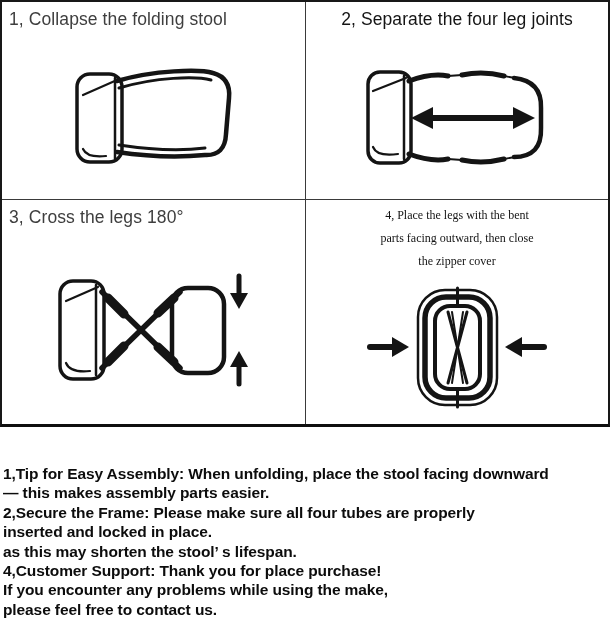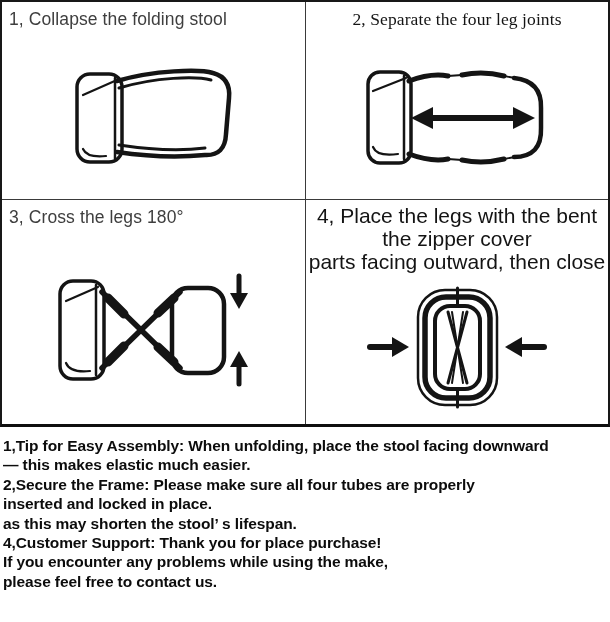--- a/index.html
+++ b/index.html
@@ -31,37 +31,38 @@
   .cell-tr { border-left: 1px solid #3a3a3a; }
   .cell-bl { border-top: 1px solid #3a3a3a; }
   .cell-br { border-left: 1px solid #3a3a3a; border-top: 1px solid #3a3a3a; }
   .title {
     font-size: 17.5px;
     line-height: 23px;
     padding: 6px 6px 0 7px;
     letter-spacing: 0.1px;
   }
   .title-gray { color: #3e3e3e; }
-  .title-black { color: #141414; font-family: Liberation Serif, serif; }
+  .title-black { color: #141414; }
   .title-center { text-align: center; padding-left: 4px; padding-right: 4px; }
-  .t4-line { font-size: 21px; line-height: 23px; color: #141414; text-align: center; }
+  .t4-line { font-size: 12px; line-height: 23px; color: #141414; text-align: center; font-family: Liberation Serif, serif; }
   .t4-wrap { padding-top: 4px; }
   .fig {
     flex: 1;
     display: flex;
     align-items: flex-start;
     justify-content: center;
   }
   .fig-top { padding-top: 34px; }
   .fig-b3 { padding-top: 42px; }
   .fig-b4 { padding-top: 12px; }
   svg { display: block; }
   
   .notes {
     padding: 9px 2px 0 3px;
+    margin-top: 28px;
   }
   .note-line {
     font-weight: bold;
     font-size: 15.5px;
     line-height: 19.4px;
     color: #0c0c0c;
     white-space: nowrap;
     letter-spacing: -0.1px;
   }
 </style>
@@ -136,22 +137,22 @@
             <line x1="183" y1="113" x2="183" y2="94" stroke-width="5"></line>
             <polygon points="174,96 192,96 183,80" fill="#141414" stroke="none"></polygon>
           </g>
         </svg>
       </div>
     </div>
 
     <div class="cell cell-br">
       <div class="t4-wrap">
         <div class="t4-line">4, Place the legs with the bent</div>
+        <div class="t4-line">parts facing outward, then close</div>
         <div class="t4-line">the zipper cover</div>
-        <div class="t4-line">parts facing outward, then close</div>
       </div>
       <div class="fig fig-b4">
         <svg width="190" height="125" viewBox="0 0 190 125" fill="none" stroke="#141414" stroke-linecap="round" stroke-linejoin="round">
           <rect x="56" y="5" width="79" height="115" rx="27" stroke-width="2.5"></rect>
           <rect x="63" y="12" width="65" height="101" rx="21" stroke-width="5.5"></rect>
           <rect x="73" y="21" width="45" height="83" rx="15" stroke-width="4"></rect>
           <line x1="95.5" y1="3" x2="95.5" y2="21" stroke-width="3"></line>
           <line x1="95.5" y1="104" x2="95.5" y2="122" stroke-width="3"></line>
           <path d="M86,27 L105,98" stroke-width="3"></path>
           <path d="M105,27 L86,98" stroke-width="3"></path>
@@ -166,21 +167,21 @@
             <polygon points="160,52 160,72 143,62" fill="#141414" stroke="none"></polygon>
           </g>
         </svg>
       </div>
     </div>
 
   </div>
 
   <div class="notes">
     <div class="note-line">1,Tip for Easy Assembly: When unfolding, place the stool facing downward</div>
-    <div class="note-line">— this makes elastic much easier.</div>
+    <div class="note-line">— this makes assembly parts easier.</div>
     <div class="note-line">2,Secure the Frame: Please make sure all four tubes are properly</div>
     <div class="note-line">inserted and locked in place.</div>
     <div class="note-line">as this may shorten the stool’ s lifespan.</div>
     <div class="note-line">4,Customer Support: Thank you for place purchase!</div>
     <div class="note-line">If you encounter any problems while using the make,</div>
     <div class="note-line">please feel free to contact us.</div>
   </div>
 
 </div>
 

